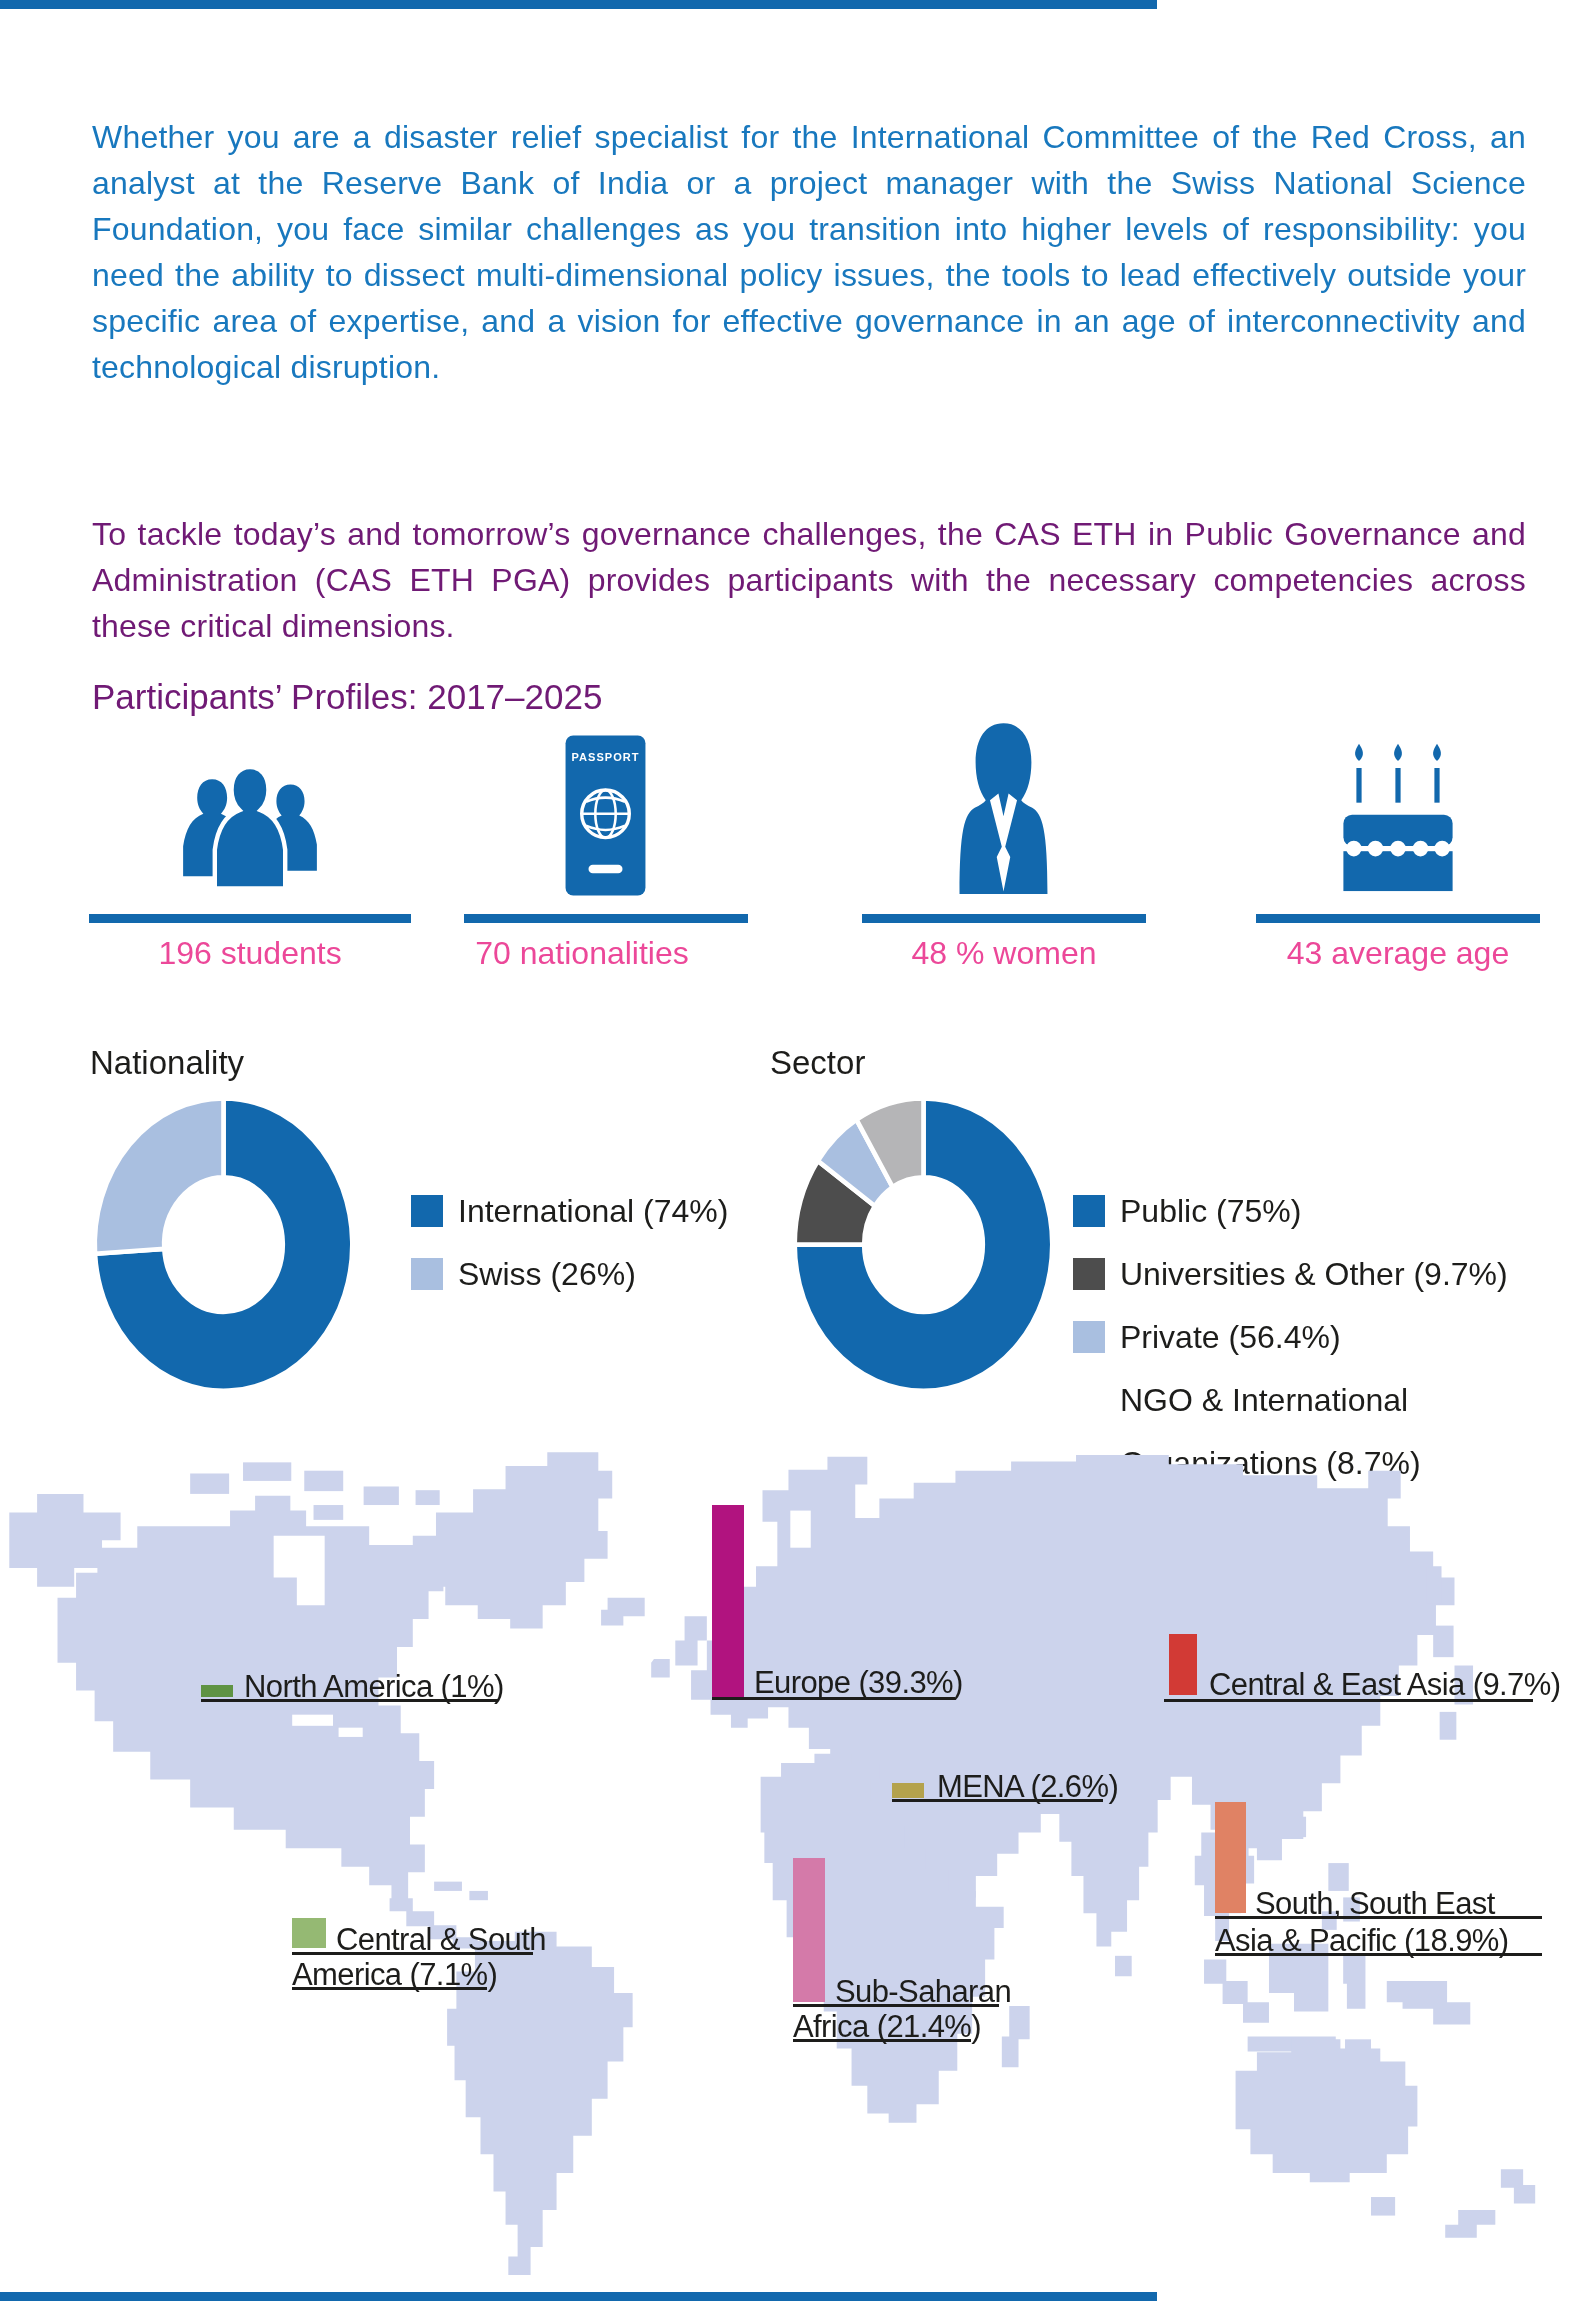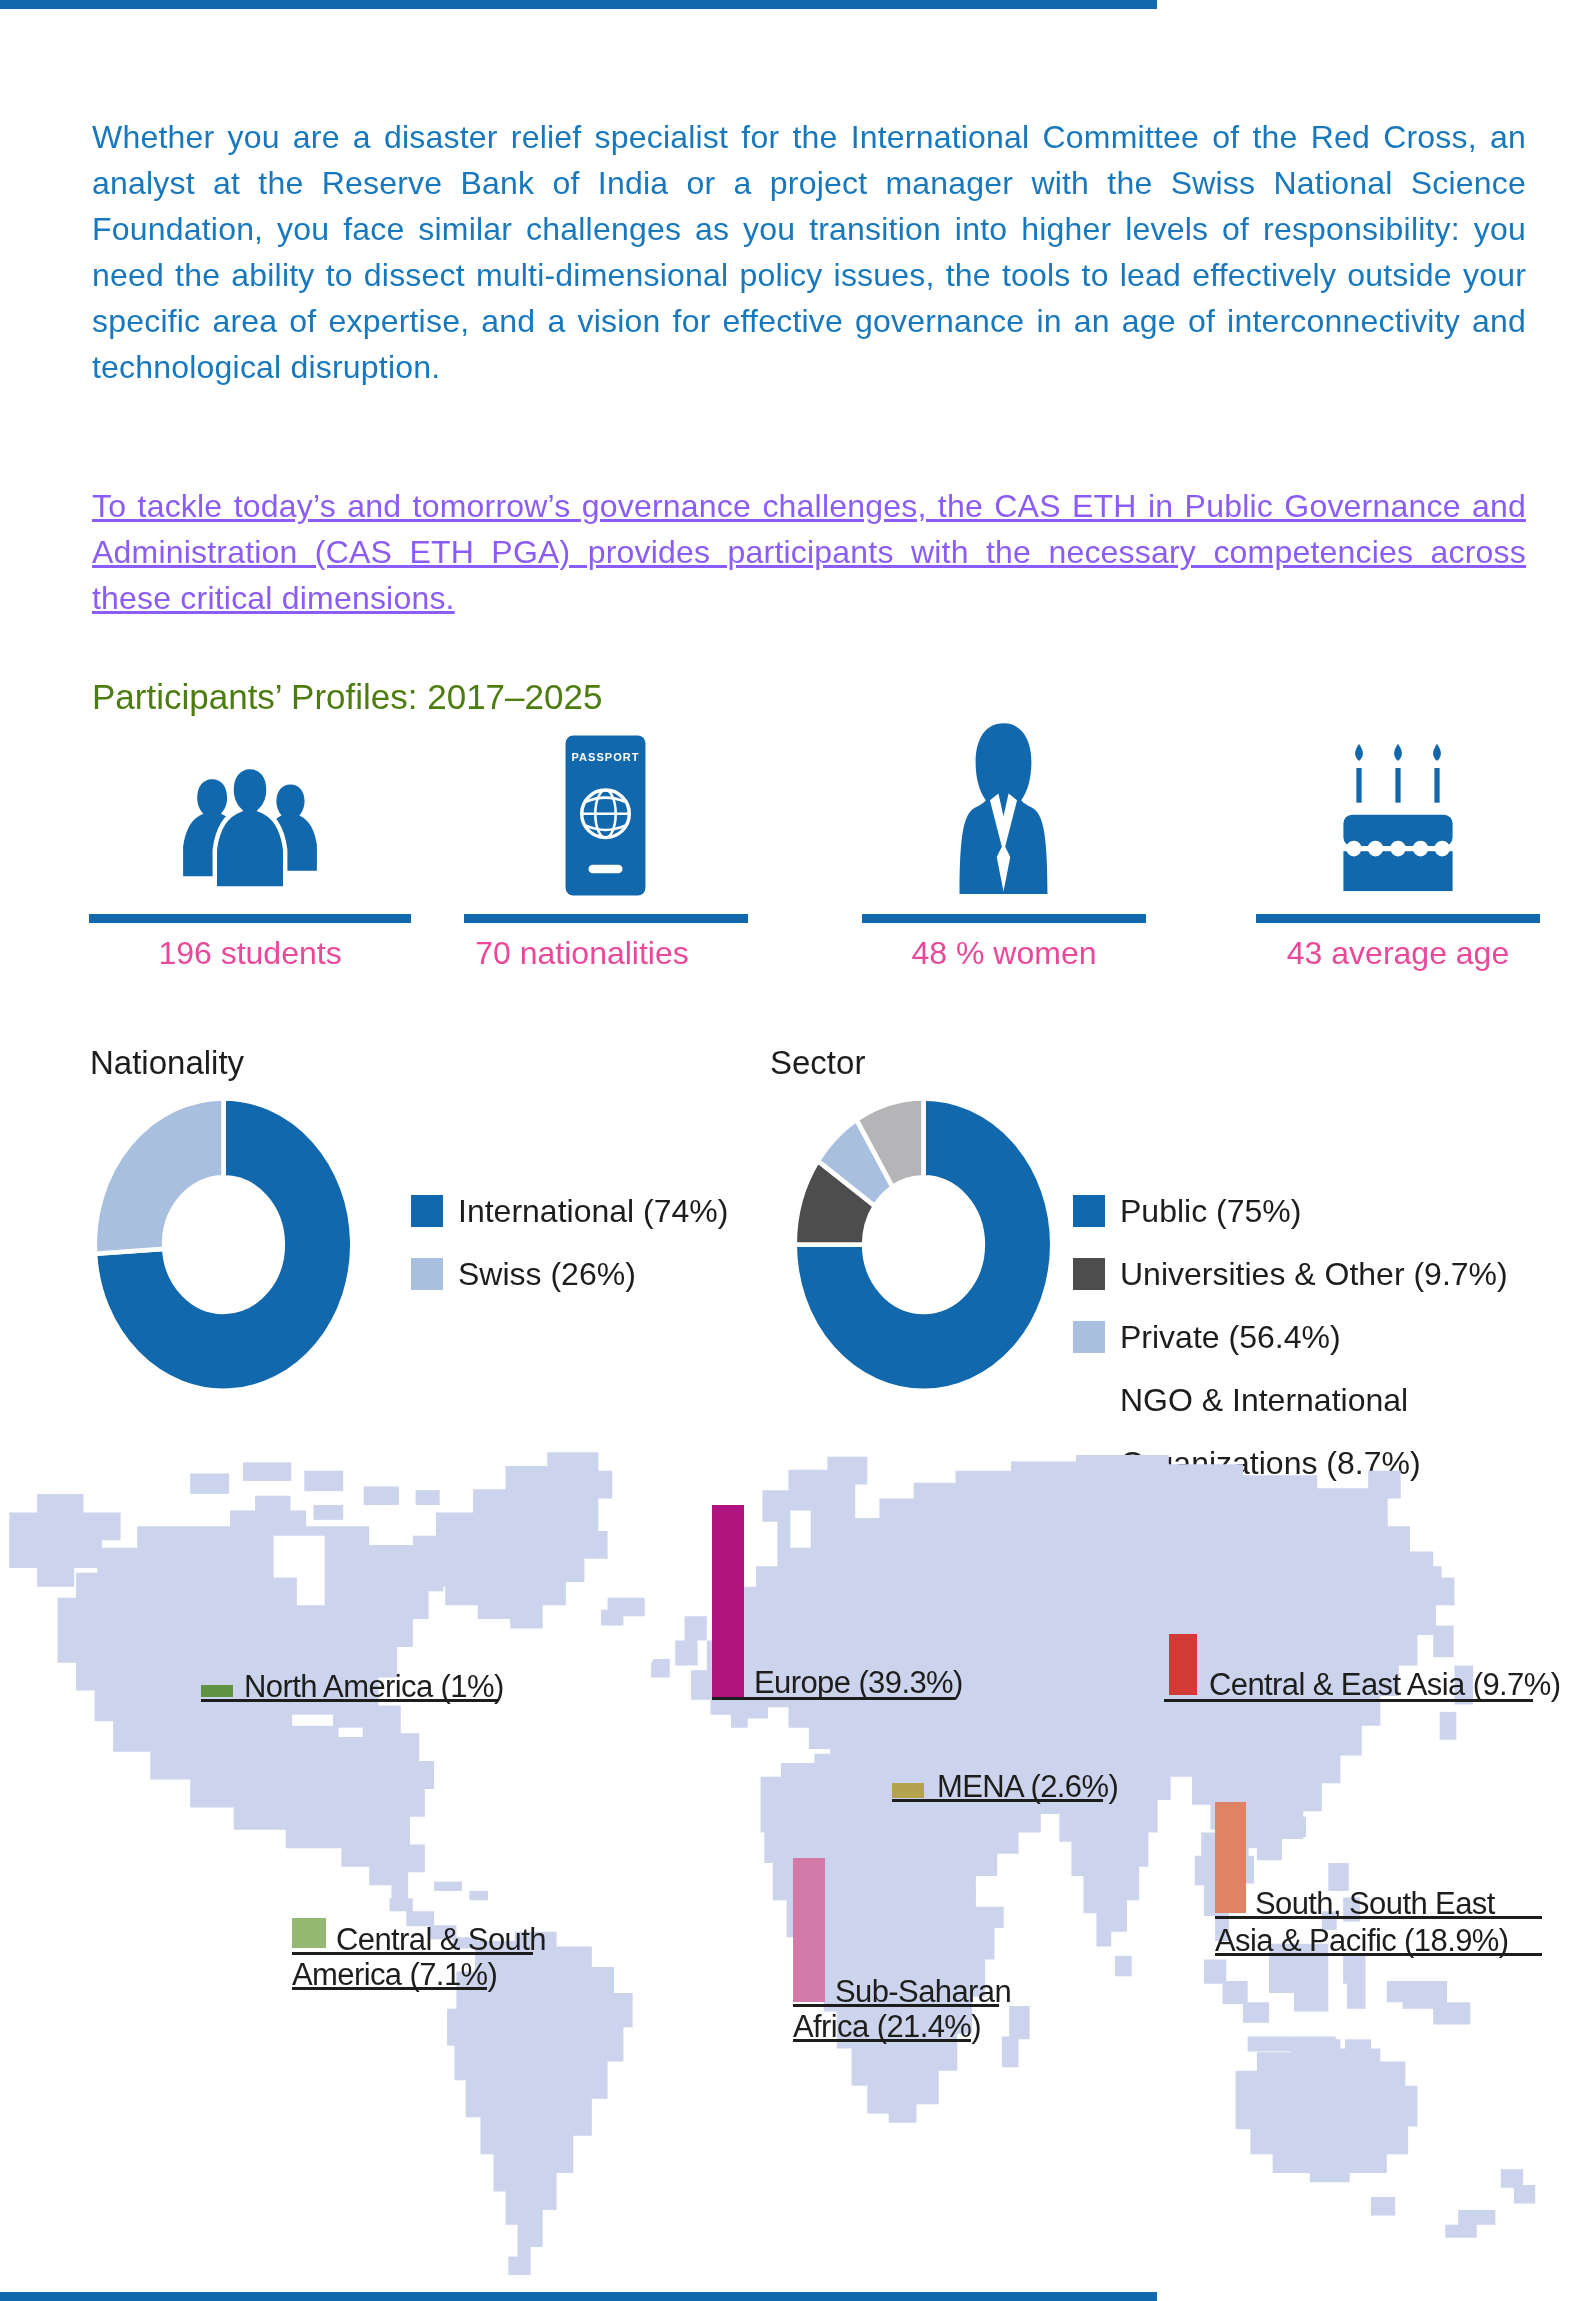--- a/index.html
+++ b/index.html
@@ -2,21 +2,21 @@
 <html lang="en" style="font-size:15px"><head>
 <meta charset="utf-8">
 <style>
   html,body{margin:0;padding:0;background:#fff;}
   .page{position:relative;width:1589px;height:2301px;background:#ffffff;overflow:hidden;
         font-family:"Liberation Sans", sans-serif;}
   .abs{position:absolute;}
   .bar-strip{position:absolute;height:9.3px;}
   .body-par{position:absolute;left:92px;width:1434px;font-size:32px;line-height:46px;
             text-align:justify;letter-spacing:0.2px;}
-  .heading{position:absolute;font-size:35px;font-weight:500;color:#4d7c0f;}
+  .heading{position:absolute;font-size:35px;font-weight:500;color:#701a75;}
   .stat-label{position:absolute;font-size:32px;color:#ec4899;text-align:center;}
   .chart-title{position:absolute;font-size:33px;color:#1d1d1b;}
   .legend{position:absolute;}
   .legend-row{display:flex;align-items:flex-end;margin-bottom:31px;}
   .swatch{width:32px;height:32px;flex:0 0 32px;margin-right:15px;}
   .legend-label{font-size:32px;line-height:32px;color:#1d1d1b;white-space:nowrap;}
   .legend-label .wrapline{display:block;height:32px;margin-bottom:31px;}
   .map-bar{position:absolute;}
   .map-label{position:absolute;font-size:31px;line-height:32px;letter-spacing:-0.6px;
              color:#1d1d1b;white-space:nowrap;}
@@ -25,21 +25,21 @@
 </style>
 </head>
 <body>
 
 <div class="page">
 
   <div class="bar-strip" style="left: 0px; top: 0px; width: 1157px; background: rgb(18, 104, 173);"></div>
   <div class="bar-strip" style="left: 0px; top: 2292px; width: 1157px; background: rgb(18, 104, 173);"></div>
 
   <p class="body-par" style="top: 82px; color: rgb(24, 120, 190);">Whether you are a disaster relief specialist for the International Committee of the Red Cross, an analyst at the Reserve Bank of India or a project manager with the Swiss National Science Foundation, you face similar challenges as you transition into higher levels of responsibility: you need the ability to dissect multi-dimensional policy issues, the tools to lead effectively outside your specific area of expertise, and a vision for effective governance in an age of interconnectivity and technological disruption.</p>
-  <p class="body-par" style="top: 451px; color: #8b5cf6; text-decoration: underline;">To tackle today’s and tomorrow’s governance challenges, the CAS ETH in Public Governance and Administration (CAS ETH PGA) provides participants with the necessary competencies across these critical dimensions.</p>
+  <p class="body-par" style="top: 479px; color: #701a75;">To tackle today’s and tomorrow’s governance challenges, the CAS ETH in Public Governance and Administration (CAS ETH PGA) provides participants with the necessary competencies across these critical dimensions.</p>
 
   <div class="heading" style="left:92px;top:677px;">Participants’ Profiles: 2017–2025</div>
 
   <svg class="abs" style="left:162px;top:761px;color:#1268ad;" width="176" height="137" viewBox="0 0 200 150">
     <path fill="currentColor" d="M57,18 C68,18 74,27 74,39 C74,47 71,53 67,57 C80,62 87,74 90,94 L90,128 L24,128 L24,94 C27,74 34,62 47,57 C43,53 40,47 40,39 C40,27 46,18 57,18 Z"></path>
     <path fill="currentColor" d="M146,24 C156,24 162,32 162,43 C162,50 159,56 156,59 C167,64 173,74 176,92 L176,122 L116,122 L116,92 C119,74 125,64 136,59 C133,56 130,50 130,43 C130,32 136,24 146,24 Z"></path>
     <path fill="currentColor" stroke="#fff" stroke-width="5" d="M100,4 C113,4 121,15 121,30 C121,40 117,48 112,53 C128,59 137,74 140,98 L140,142 L60,142 L60,98 C63,74 72,59 88,53 C83,48 79,40 79,30 C79,15 87,4 100,4 Z"></path>
   </svg>
 
   <svg class="abs" style="left:563px;top:733px;color:#1268ad;" width="85" height="165" viewBox="0 0 100 194">

